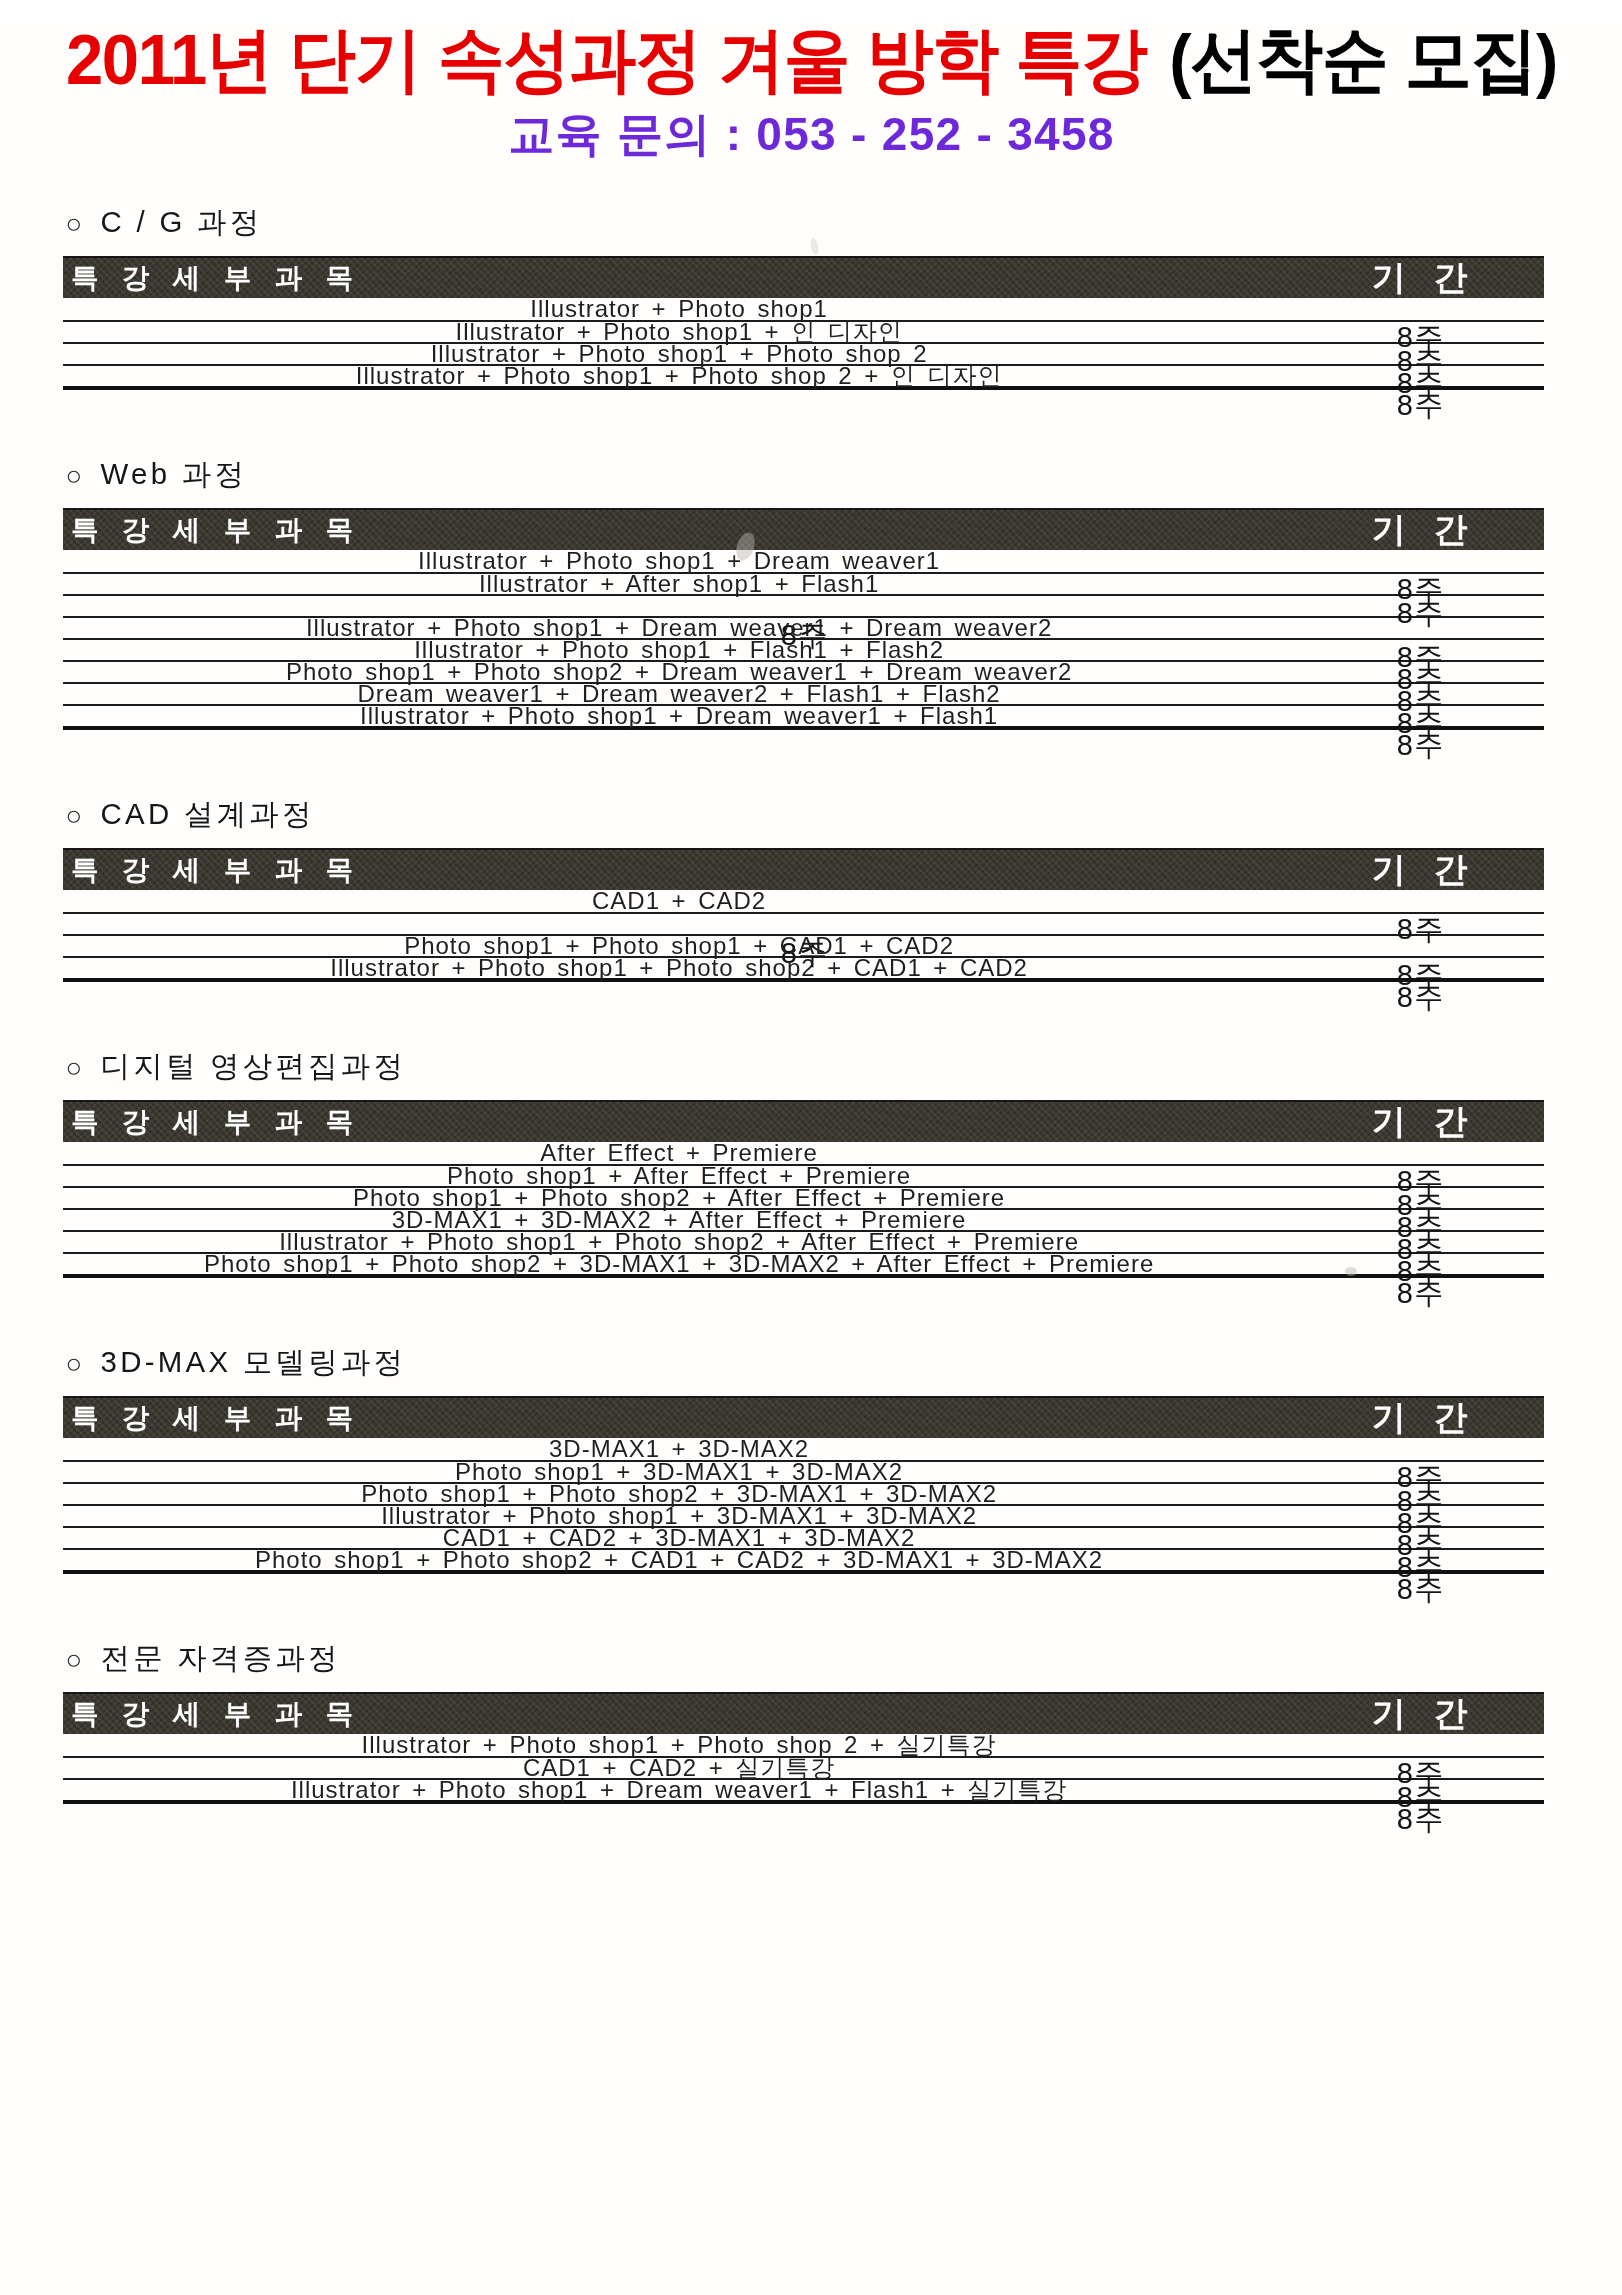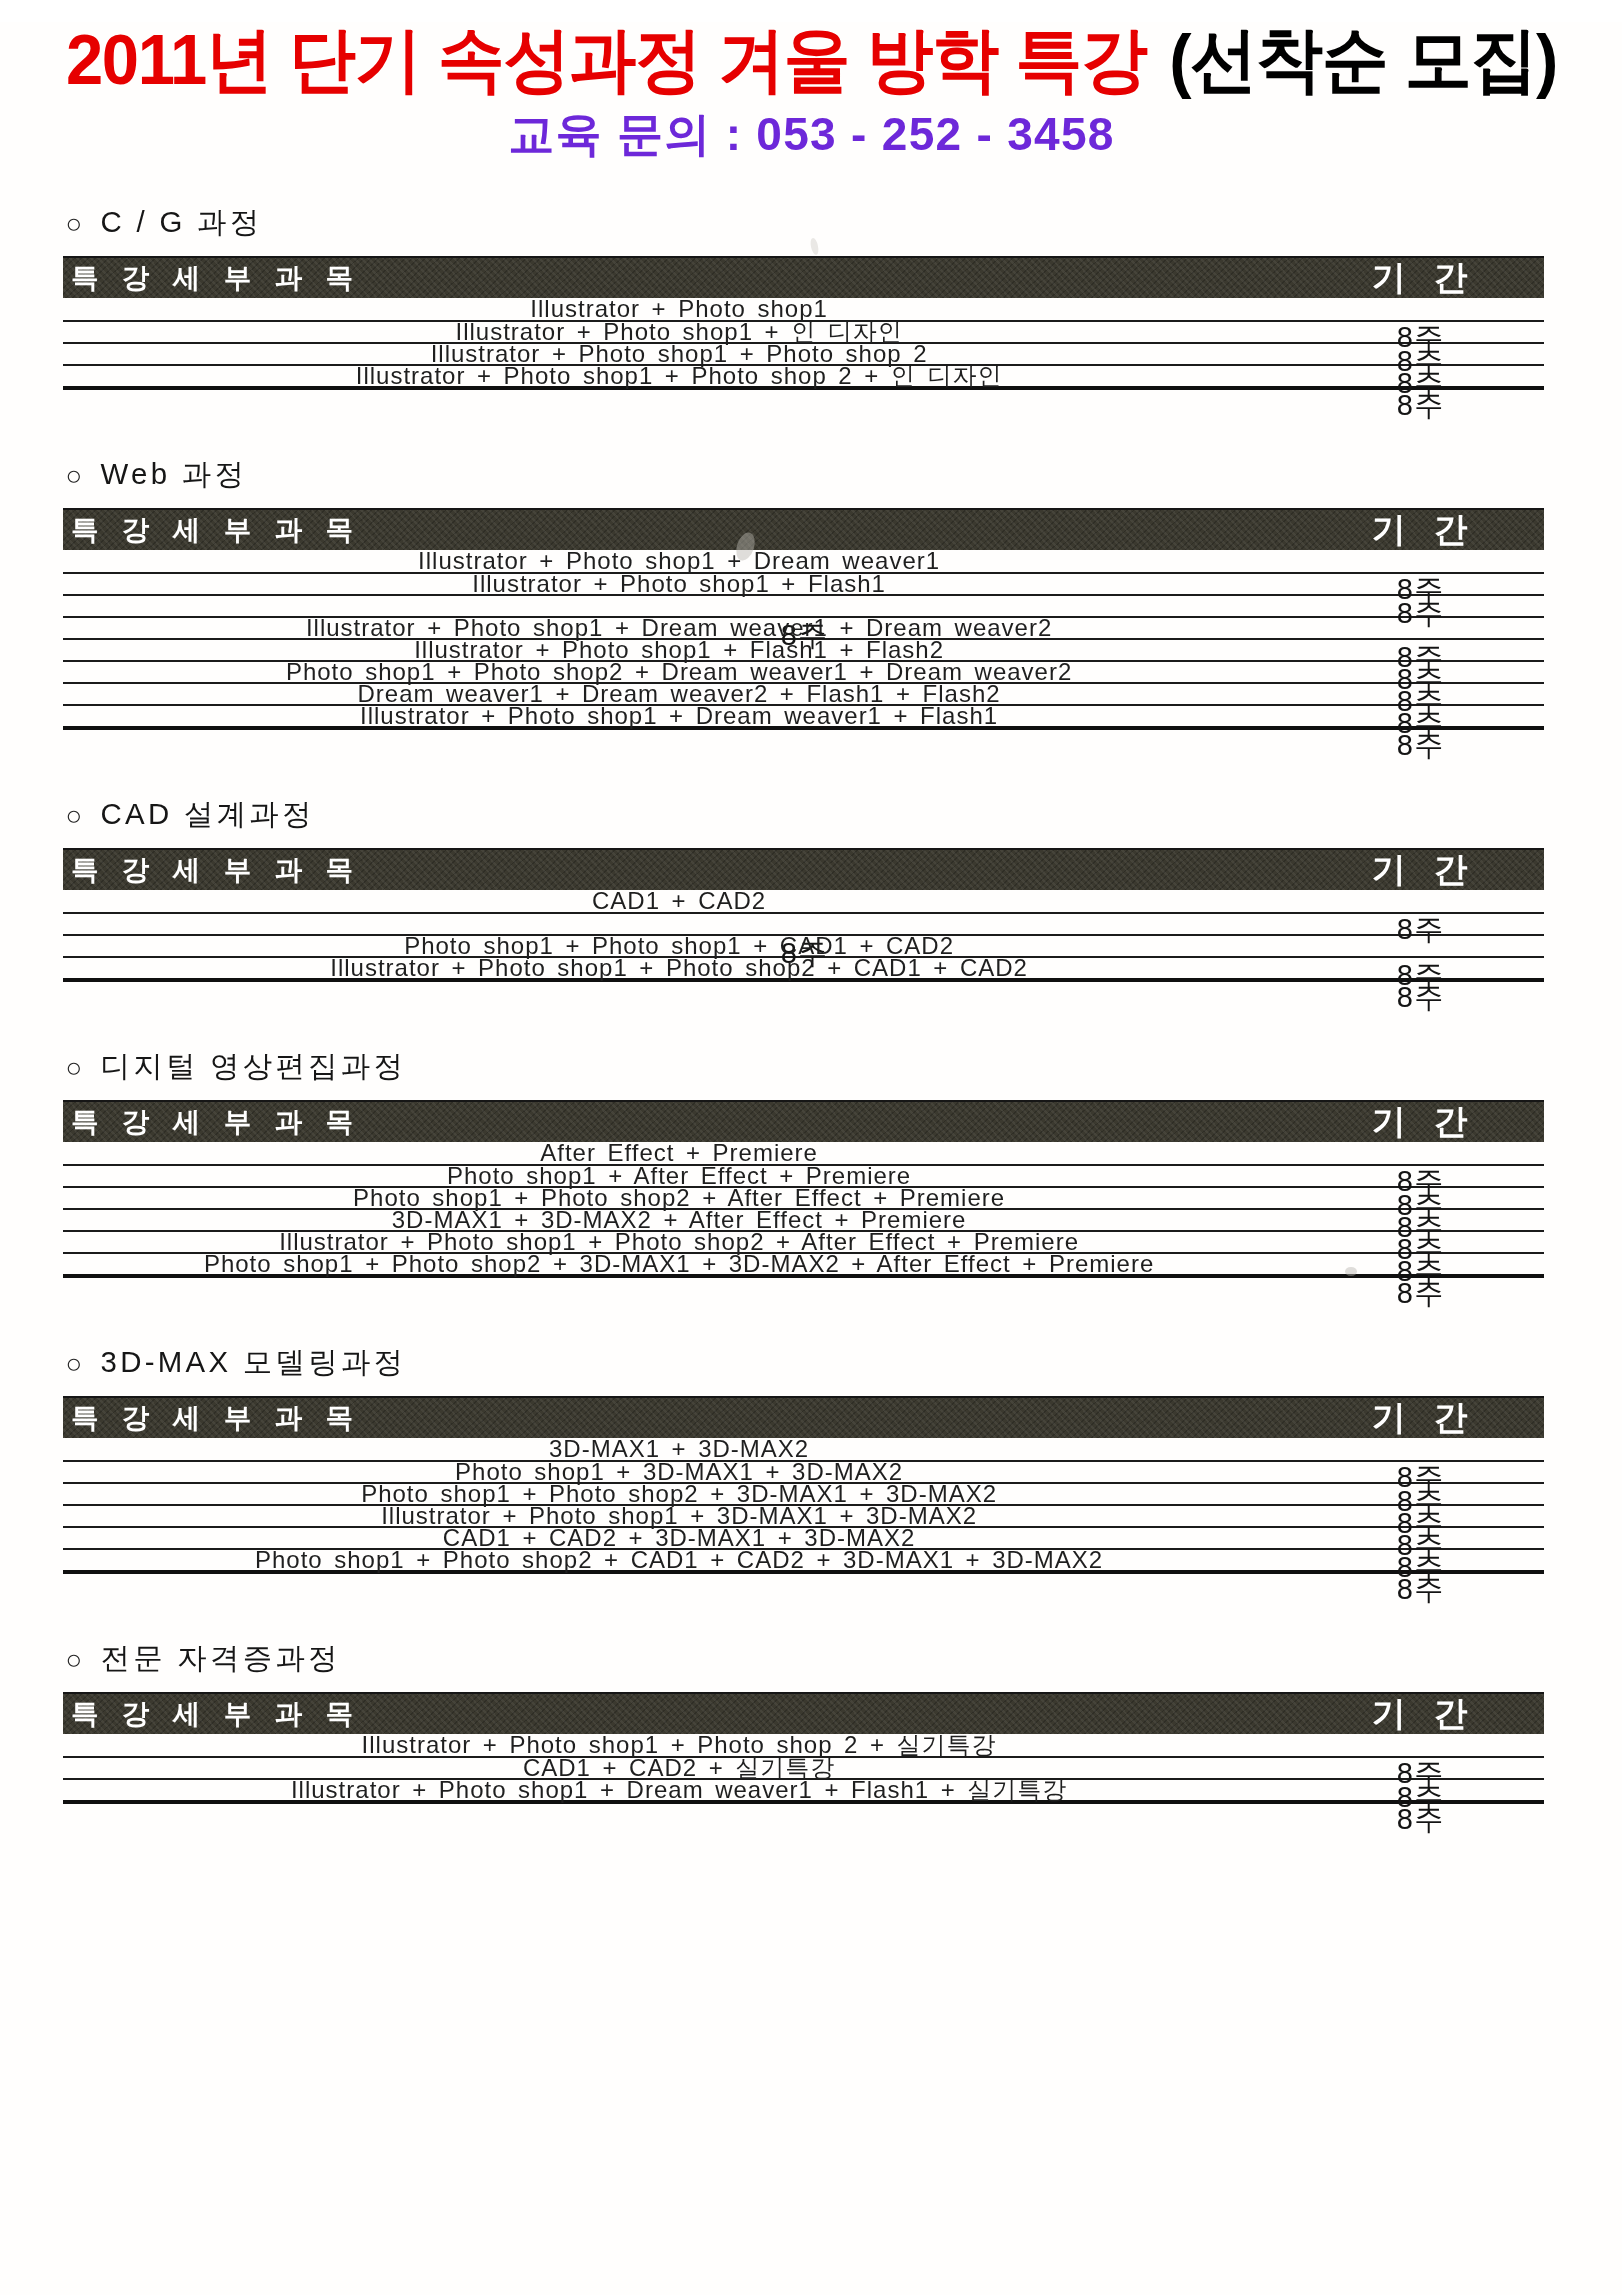--- a/index.html
+++ b/index.html
@@ -133,21 +133,21 @@
       <div class="table">
         <div class="thead">
           <div class="th-subject">특 강 세 부 과 목</div>
           <div class="th-duration">기 간</div>
         </div>
         <div class="row">
           <div class="cell cell-subject">Illustrator + Photo shop1 + Dream weaver1</div>
           <div class="cell cell-duration">8주</div>
         </div>
         <div class="row">
-          <div class="cell cell-subject">Illustrator + Photo shop1 + Flash1</div>
+          <div class="cell cell-subject">Illustrator + After shop1 + Flash1</div>
           <div class="cell cell-duration">8주</div>
         </div>
         <div class="row">
           <div class="cell cell-duration">8주</div>
         </div>
         <div class="row">
           <div class="cell cell-subject">Illustrator + Photo shop1 + Dream weaver1 + Dream weaver2</div>
           <div class="cell cell-duration">8주</div>
         </div>
         <div class="row">

